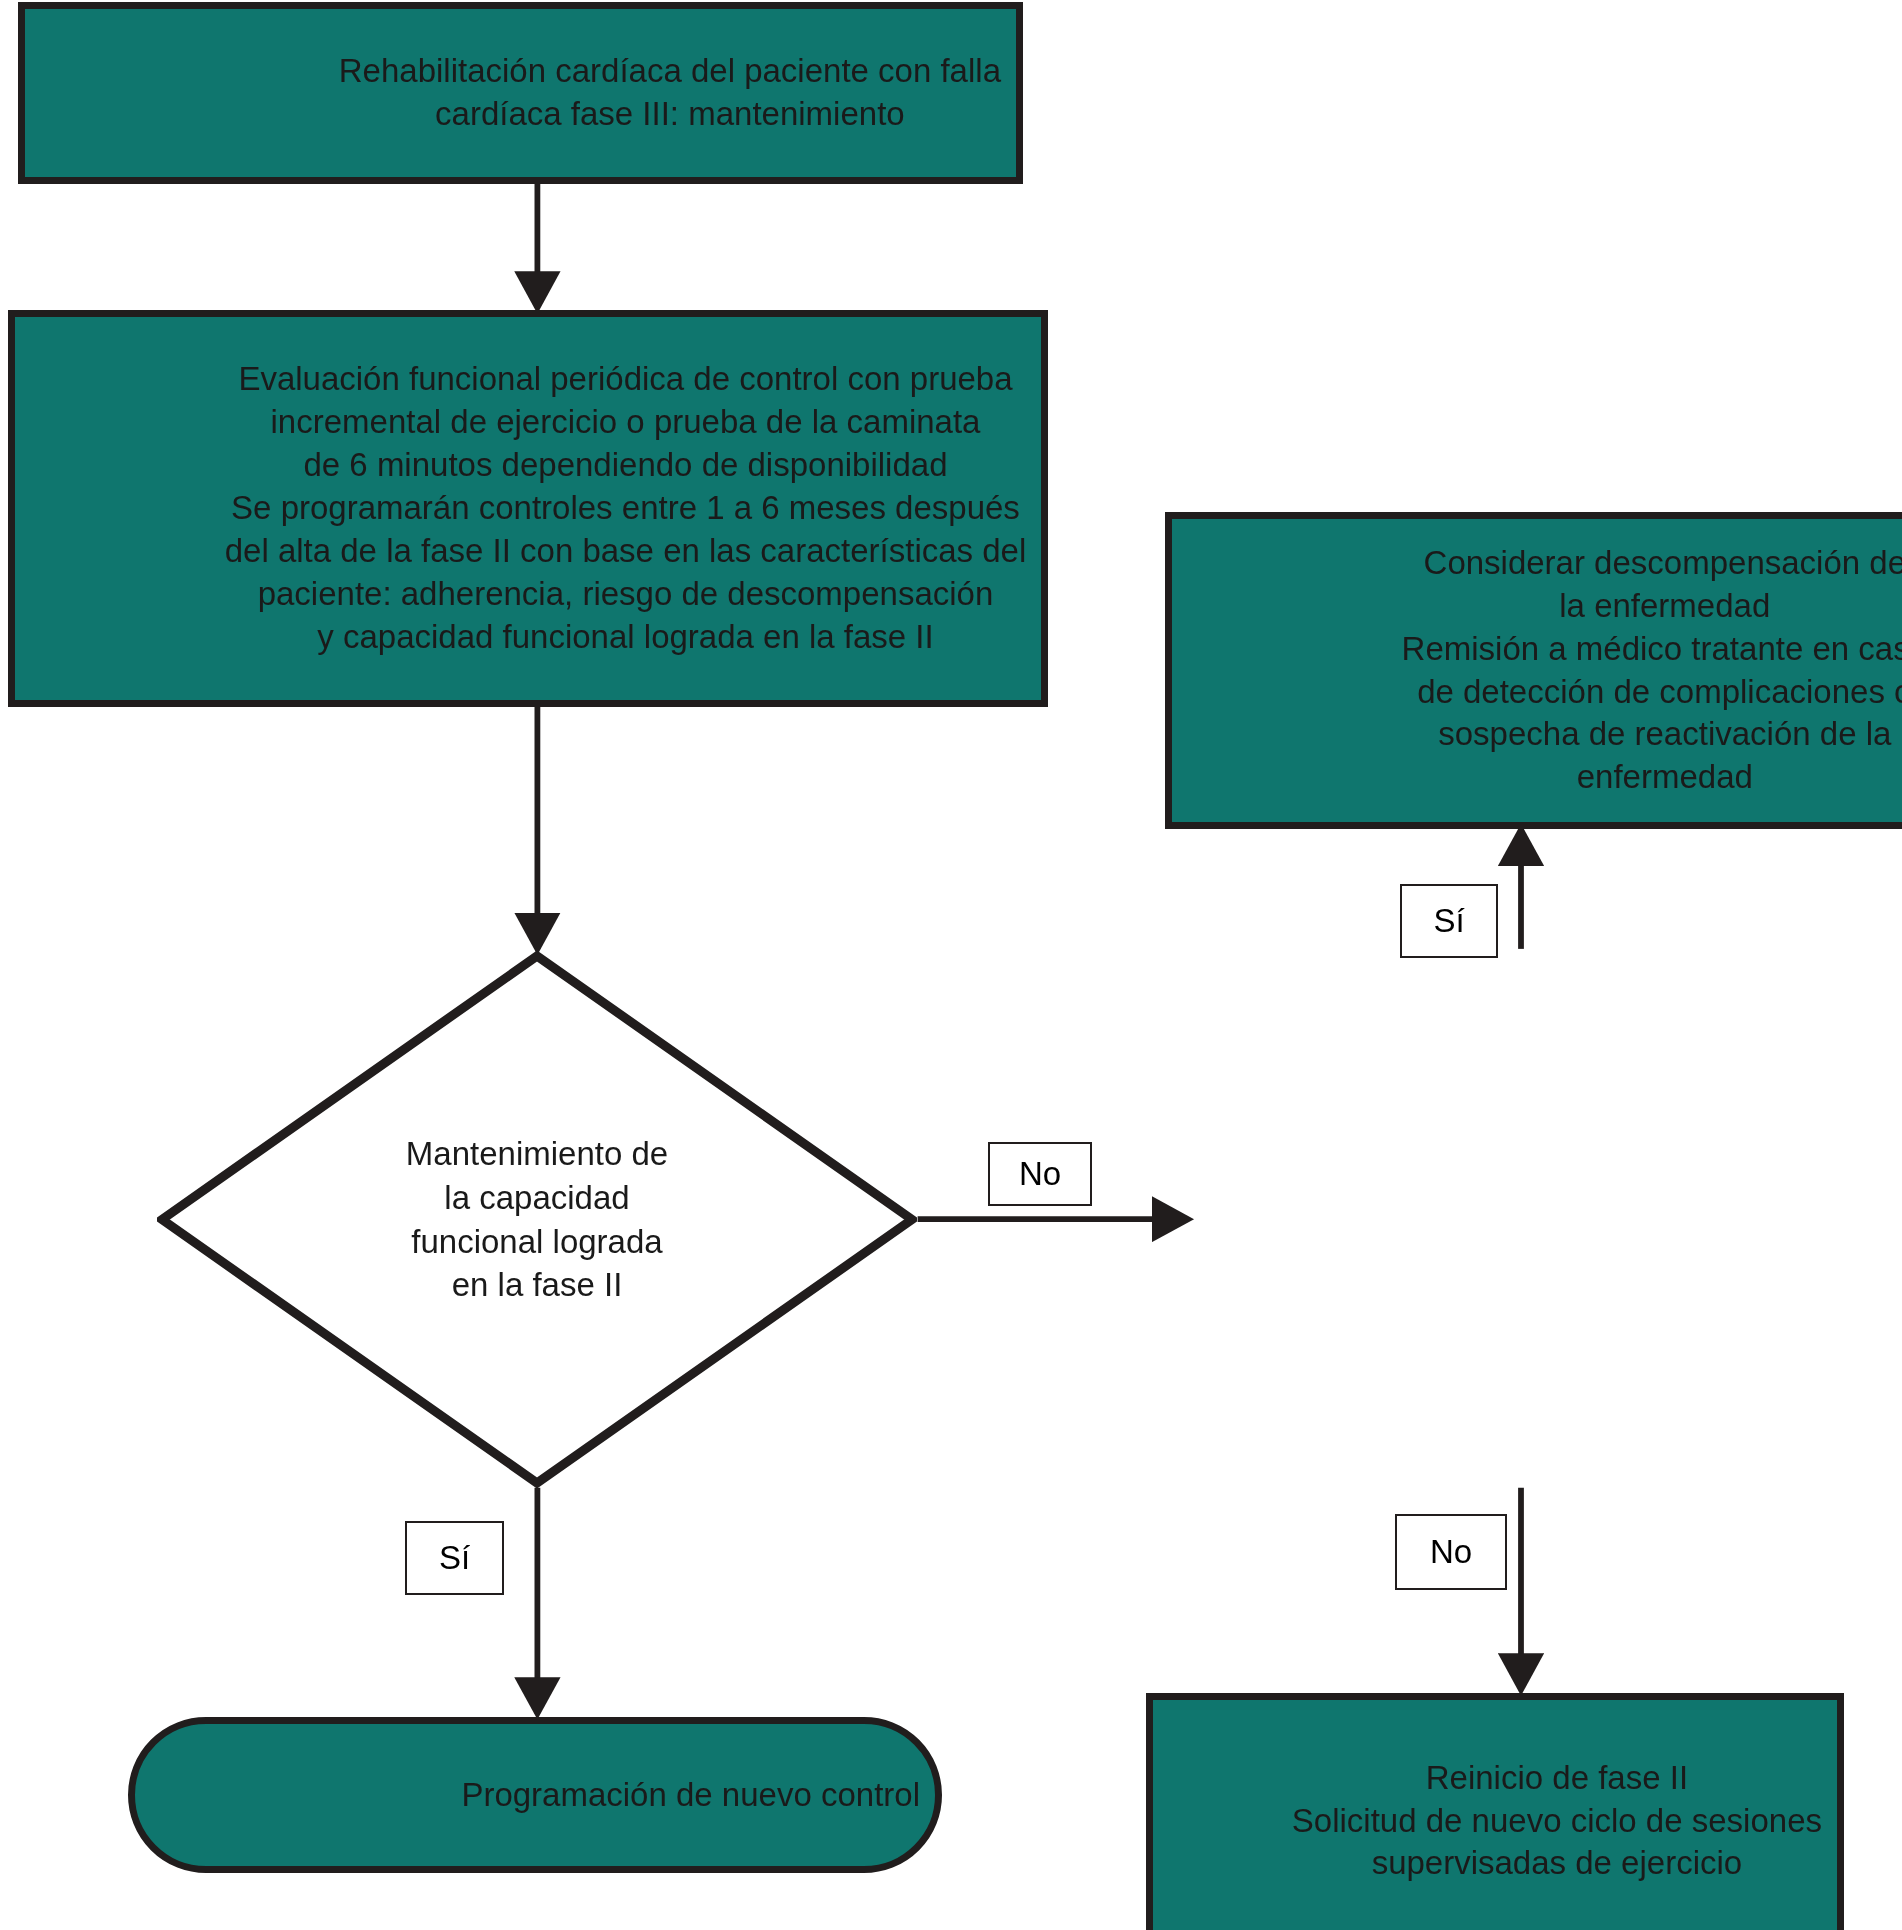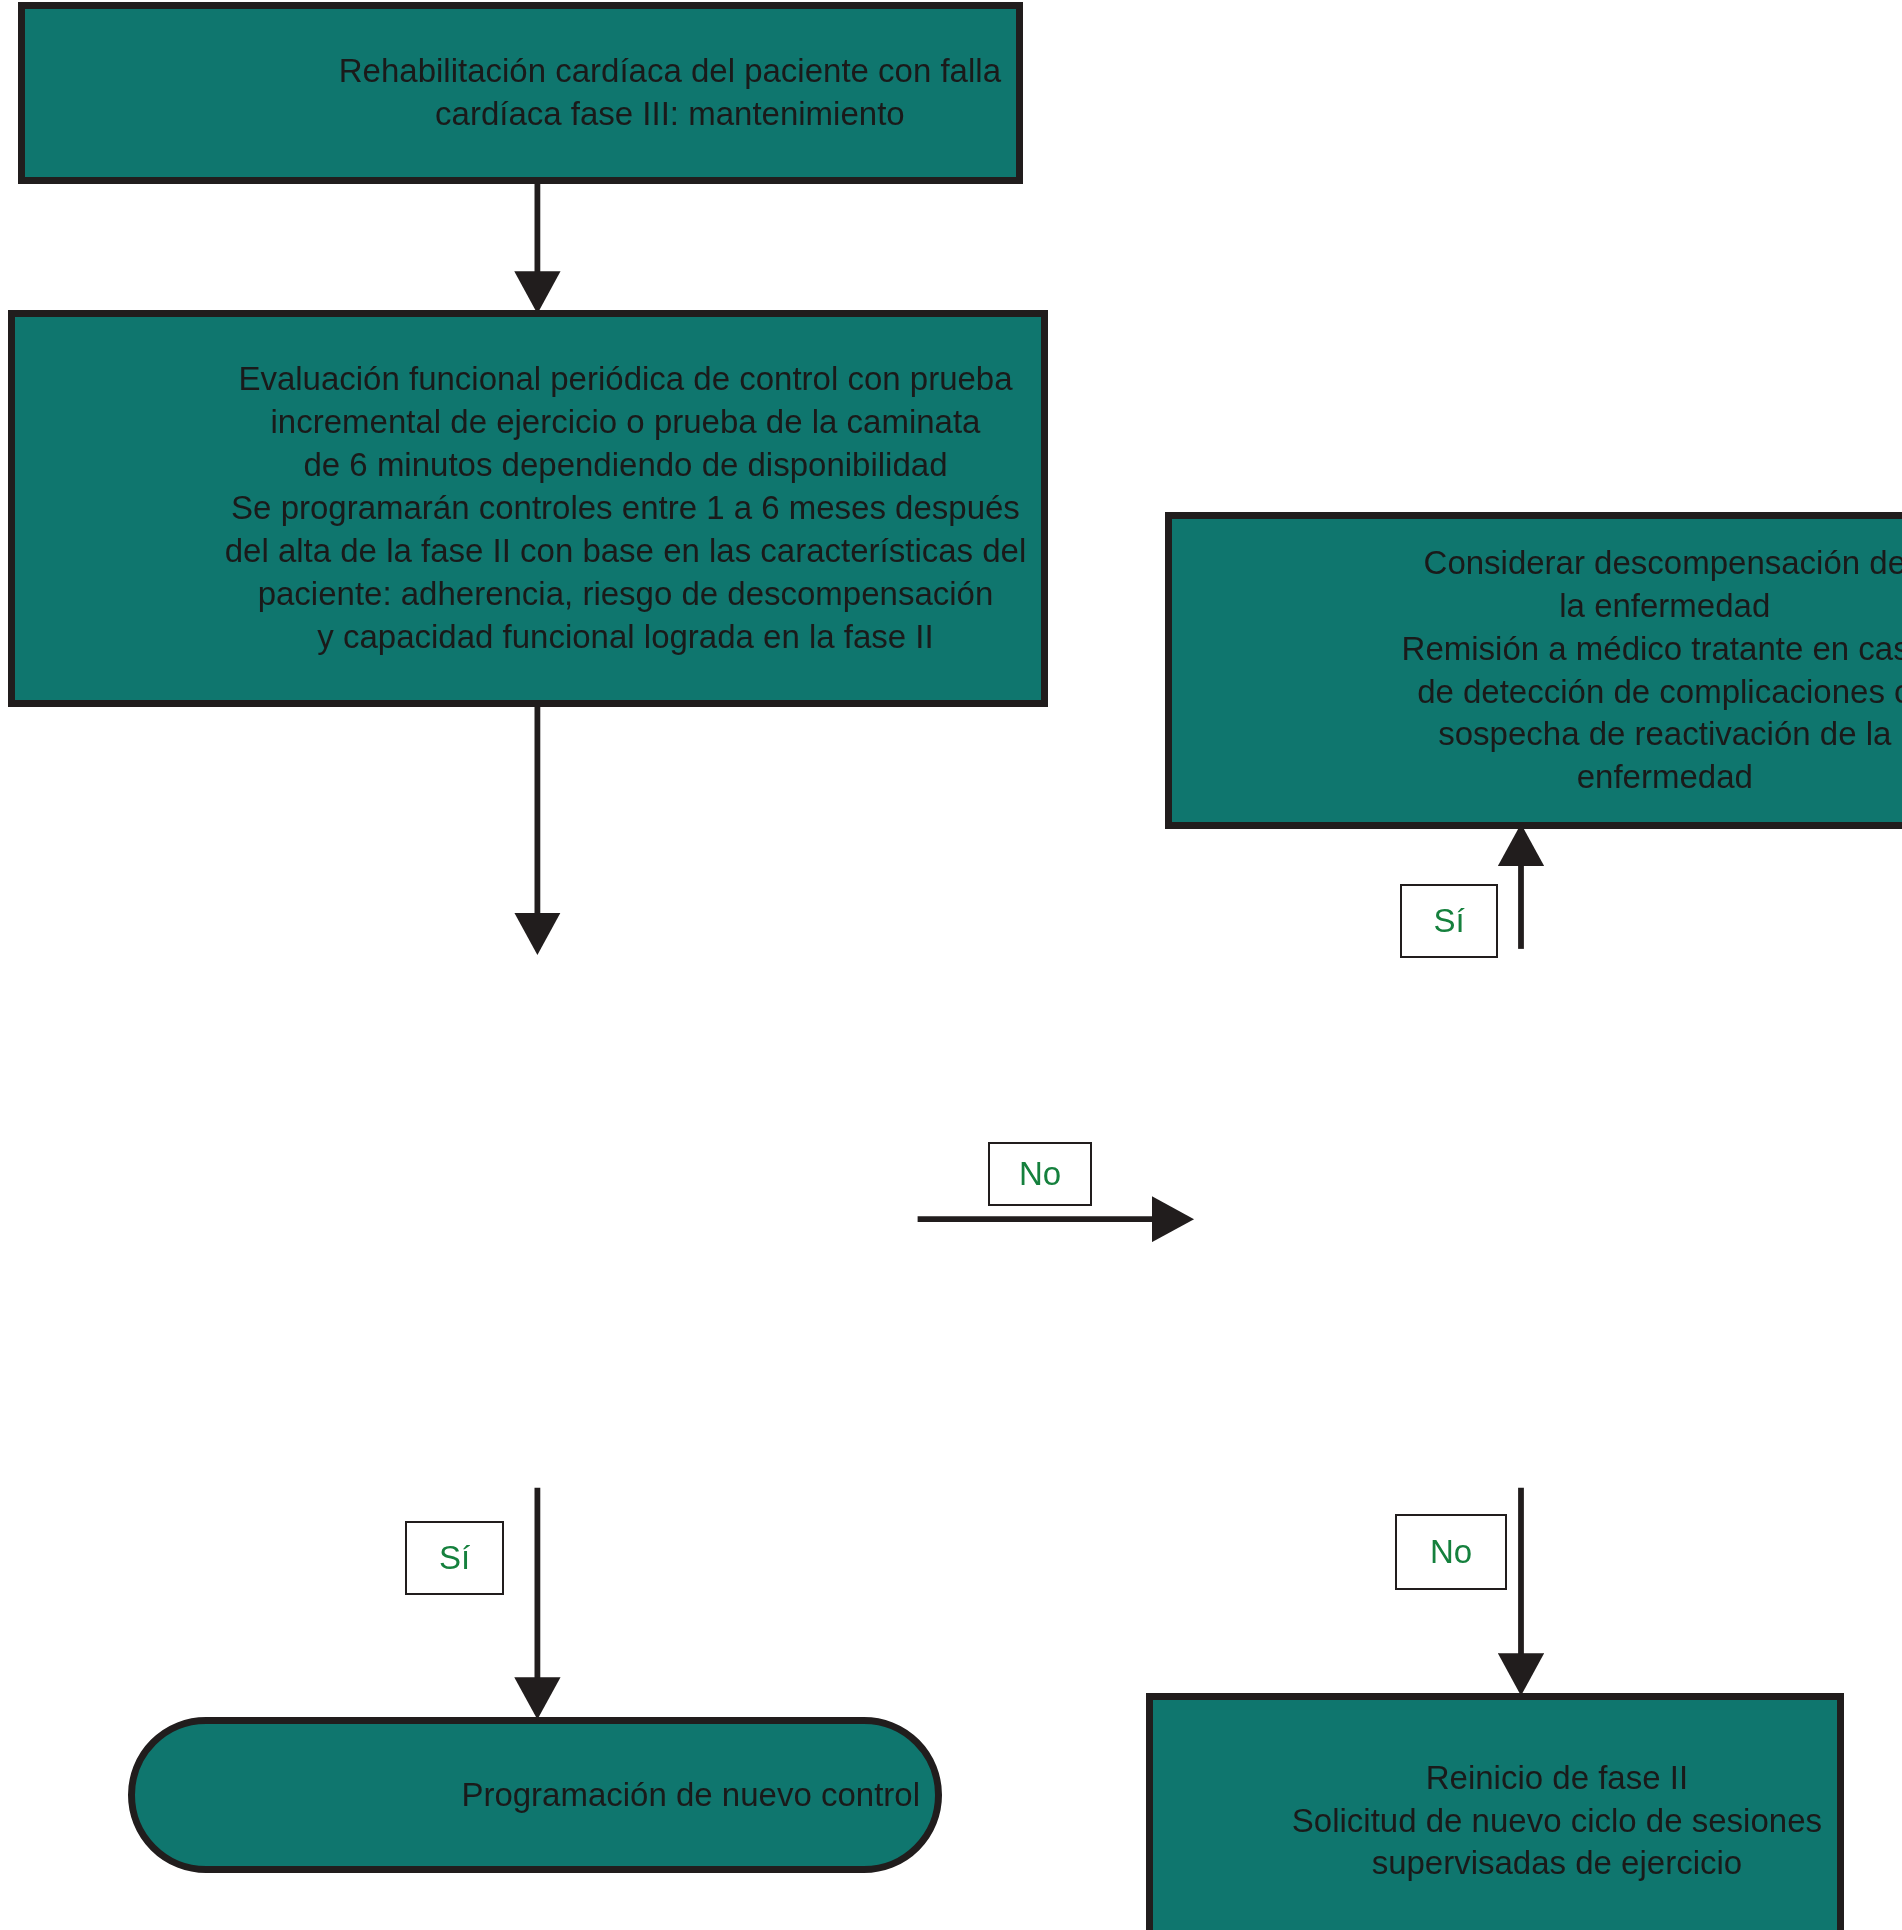--- a/index.html
+++ b/index.html
@@ -76,21 +76,21 @@
   }
   .edge-label {
     position: absolute;
     box-sizing: border-box;
     border: 2.5px solid #211d1d;
     background: #ffffff;
     display: flex;
     align-items: center;
     justify-content: center;
     font-size: 33px;
-    color: #15803d;
+    color: #000000;
   }
 </style>
 </head>
 <body>
 
 <div id="canvas">
 
   <svg id="edges" viewBox="0 0 2302 2335" width="1903" height="1930">
     <defs>
       <marker id="arrow" viewBox="0 0 12 12" refX="9.4" refY="6" markerWidth="8" markerHeight="8" orient="auto-start-reverse">
@@ -128,20 +128,29 @@
 
   <div class="node proc" style="left:1165px; top:512px; width:785px; height:317px;">
     <div class="node-text justified" style="max-width:579px;">Considerar descompensación de
 la enfermedad
 Remisión a médico tratante en caso
 de detección de complicaciones  o
 sospecha de reactivación de la
 enfermedad</div>
   </div>
 
+  <div class="diamond" style="left:157px; top:951px; width:760px; height:537px;">
+    <svg width="760" height="537" viewBox="0 0 920 650">
+      <polygon points="460,6 914,325 460,644 6,325" fill="#ffffff" stroke="#211d1d" stroke-width="11" stroke-linejoin="miter"></polygon>
+    </svg>
+    <div class="dlabel">Mantenimiento de
+la capacidad
+funcional lograda
+en la fase II</div>
+  </div>
 
 
   <div class="node term" style="left:128px; top:1717px; width:814px; height:156px;">
     <div class="node-text">Programación de nuevo control</div>
   </div>
 
   <div class="node proc" style="left:1146px; top:1693px; width:698px; height:248px;">
     <div class="node-text justified" style="max-width:628px;margin-top:8px;">Reinicio de fase II
 Solicitud de nuevo ciclo de sesiones
 supervisadas de ejercicio</div>

